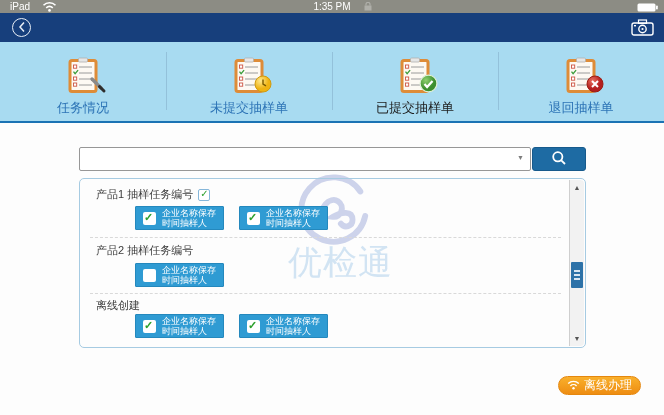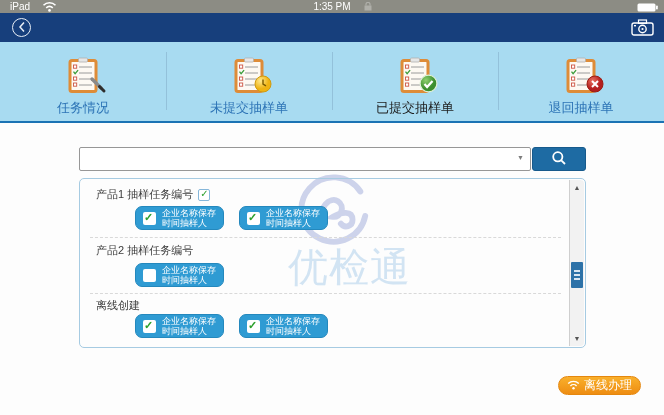--- a/index.html
+++ b/index.html
@@ -38,31 +38,31 @@
 
   .search-input{position:absolute;left:79px;top:24px;width:452px;height:24px;box-sizing:border-box;
                 border:1px solid #979797;border-radius:2px;padding:0 16px 0 6px;font-size:12px;color:#333;background:#fff;}
   .dd-arrow{position:absolute;left:517px;top:31px;font-size:7px;color:#7d7d7d;cursor:pointer;line-height:1;}
   .search-btn{position:absolute;left:532px;top:24px;width:54px;height:24px;background:#1e6ba3;
               border:1px solid #175a8c;border-radius:3px;display:flex;align-items:center;justify-content:center;
               cursor:pointer;box-sizing:border-box;}
 
   .watermark-logo{position:absolute;left:296px;top:49px;z-index:1;pointer-events:none;}
   .watermark-text{position:absolute;left:288px;top:117px;z-index:1;pointer-events:none;
-                  font-size:40px;color:#d2e4f3;letter-spacing:1px;font-family:Liberation Serif, serif;}
+                  font-size:34px;color:#d2e4f3;letter-spacing:1px;font-family:Liberation Serif, serif;}
 
   .panel{position:absolute;left:79px;top:55px;width:507px;height:170px;box-sizing:border-box;
          background:transparent;border:1px solid #a6cbe2;border-radius:5px;z-index:2;}
   .sec-title{position:absolute;left:16px;font-size:11px;color:#3c3c3c;display:flex;align-items:center;gap:5px;}
   .title-cb{display:inline-block;width:12px;height:12px;background:#fff;border:1px solid #86b7da;
             border-radius:2px;position:relative;cursor:pointer;box-sizing:border-box;}
   .title-cb.checked::after{content:"✓";position:absolute;left:1px;top:-2px;font-size:10px;
                            font-weight:bold;color:#2da02d;}
   .btn-row{position:absolute;left:55px;display:flex;gap:15px;}
-  .action-btn{min-width:70px;height:24px;background:#2f9bd3;border:1px solid #2488bd;border-radius:7px;
+  .action-btn{min-width:70px;height:24px;background:#2f9bd3;border:1px solid #2488bd;border-radius:1px;
               display:flex;align-items:center;padding:0 7px;gap:6px;cursor:pointer;box-sizing:border-box;}
   .cb{width:13px;height:13px;background:#fff;border-radius:2px;position:relative;flex:none;}
   .cb.checked::after{content:"✓";position:absolute;left:1px;top:-1px;font-size:11px;font-weight:bold;color:#2da02d;}
   .btn-text{font-size:9px;line-height:10px;color:#fff;text-align:left;white-space:nowrap;}
   .dash{position:absolute;left:10px;right:24px;border-top:1px dashed #d9d9d9;}
 
   .scrollbar{position:absolute;top:1px;bottom:1px;right:1px;width:15px;background:#f2f2f2;
              border-left:1px solid #cfcfcf;border-radius:0 4px 4px 0;cursor:pointer;box-sizing:border-box;}
   .sb-arrow{position:absolute;left:0;right:0;text-align:center;font-size:7px;color:#555;cursor:pointer;line-height:1;}
   .sb-up{top:4px;} .sb-down{bottom:4px;}

